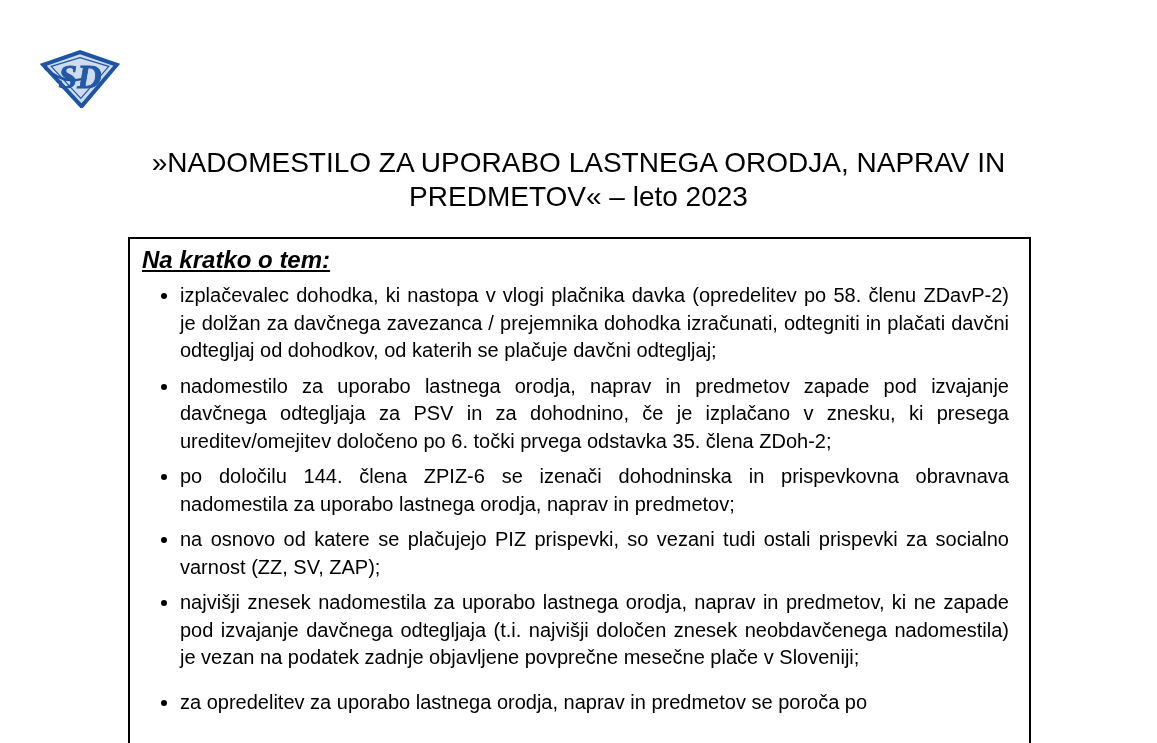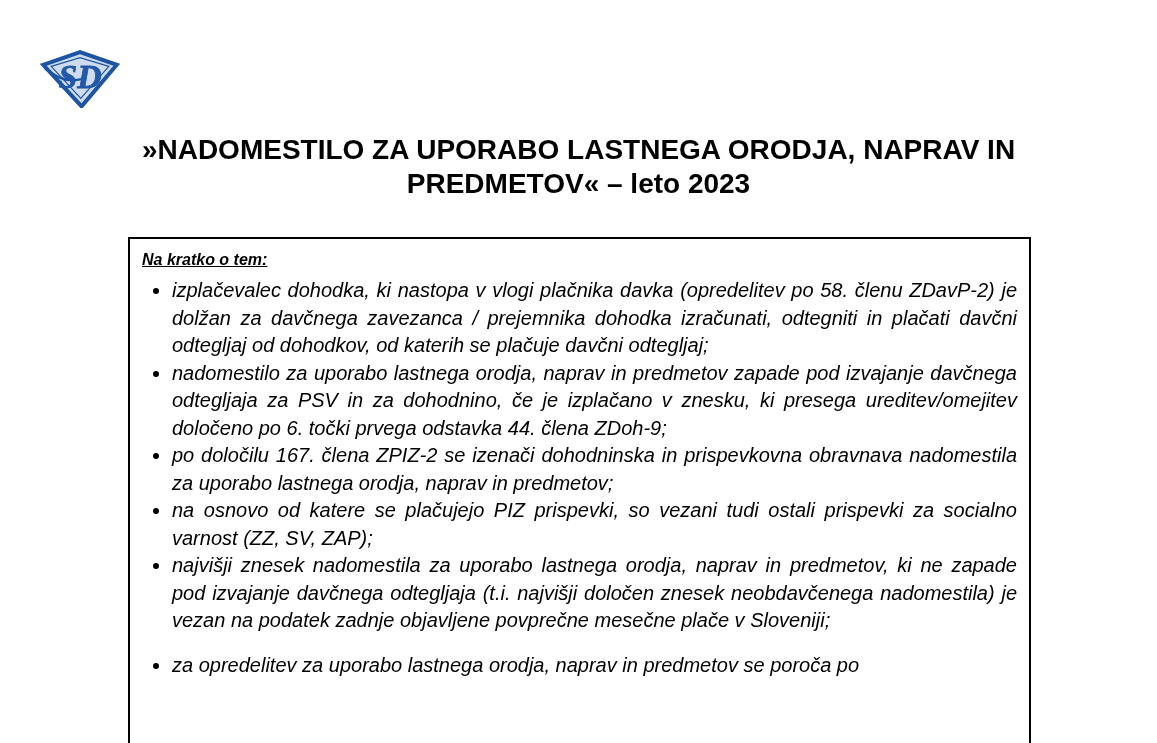--- a/index.html
+++ b/index.html
@@ -18,58 +18,57 @@
   .logo {
     position: absolute;
     left: 40px;
     top: 44px;
     width: 80px;
     height: 64px;
   }
   .doc-title {
     position: absolute;
     left: 128px;
-    top: 133px;
+    top: 146px;
     width: 901px;
     text-align: center;
-    font-weight: bold;
+    font-weight: normal;
     font-size: 28px;
     line-height: 34px;
     color: #000000;
   }
   .info-box {
     position: absolute;
     left: 128px;
     top: 237px;
     width: 877px;            
     height: 560px;           
     border: 2px solid #000000;
     border-bottom: none;
     padding: 7px 12px 0 10px;
     box-sizing: content-box;
   }
   .info-box-heading {
-    font-size: 16px;
+    font-size: 24px;
     line-height: 28px;
     font-weight: bold;
     font-style: italic;
     text-decoration: underline;
     margin: 0 0 3px 2px;
   }
   ul.bullet-list {
     margin: 0;
     padding: 0 0 0 32px;
     list-style: disc outside;
   }
   ul.bullet-list li {
     font-size: 20px;
     line-height: 27.5px;
-    font-style: italic;
     text-align: justify;
-    margin: 0;
+    margin: 8px;
   }
   ul.bullet-list li.partial {
     margin-top: 17px;
   }
 </style>
 </head>
 <body>
 
 <div class="logo">
   <svg width="80" height="64" viewBox="0 0 100 80" xmlns="http://www.w3.org/2000/svg">
@@ -79,19 +78,19 @@
     <text x="50" y="55" text-anchor="middle" font-family="Liberation Serif, serif" font-size="42" font-weight="bold" font-style="italic" fill="#2459aa" stroke="#1d55a4" stroke-width="1">SD</text>
   </svg>
 </div>
 
 <div class="doc-title">»NADOMESTILO ZA UPORABO LASTNEGA ORODJA, NAPRAV IN PREDMETOV« – leto 2023</div>
 
 <div class="info-box">
   <p class="info-box-heading">Na kratko o tem:</p>
   <ul class="bullet-list">
     <li>izplačevalec dohodka, ki nastopa v vlogi plačnika davka (opredelitev po 58. členu ZDavP-2) je dolžan za davčnega zavezanca / prejemnika dohodka izračunati, odtegniti in plačati davčni odtegljaj od dohodkov, od katerih se plačuje davčni odtegljaj;</li>
-    <li>nadomestilo za uporabo lastnega orodja, naprav in predmetov zapade pod izvajanje davčnega odtegljaja za PSV in za dohodnino, če je izplačano v znesku, ki presega ureditev/omejitev določeno po 6. točki prvega odstavka 44. člena ZDoh-9;</li>
-    <li>po določilu 167. člena ZPIZ-2 se izenači dohodninska in prispevkovna obravnava nadomestila za uporabo lastnega orodja, naprav in predmetov;</li>
+    <li>nadomestilo za uporabo lastnega orodja, naprav in predmetov zapade pod izvajanje davčnega odtegljaja za PSV in za dohodnino, če je izplačano v znesku, ki presega ureditev/omejitev določeno po 6. točki prvega odstavka 35. člena ZDoh-2;</li>
+    <li>po določilu 144. člena ZPIZ-6 se izenači dohodninska in prispevkovna obravnava nadomestila za uporabo lastnega orodja, naprav in predmetov;</li>
     <li>na osnovo od katere se plačujejo PIZ prispevki, so vezani tudi ostali prispevki za socialno varnost (ZZ, SV, ZAP);</li>
     <li>najvišji znesek nadomestila za uporabo lastnega orodja, naprav in predmetov, ki ne zapade pod izvajanje davčnega odtegljaja (t.i. najvišji določen znesek neobdavčenega nadomestila) je vezan na podatek zadnje objavljene povprečne mesečne plače v Sloveniji;</li>
     <li class="partial">za opredelitev za uporabo lastnega orodja, naprav in predmetov se poroča po</li>
   </ul>
 </div>
 
 </body></html>

